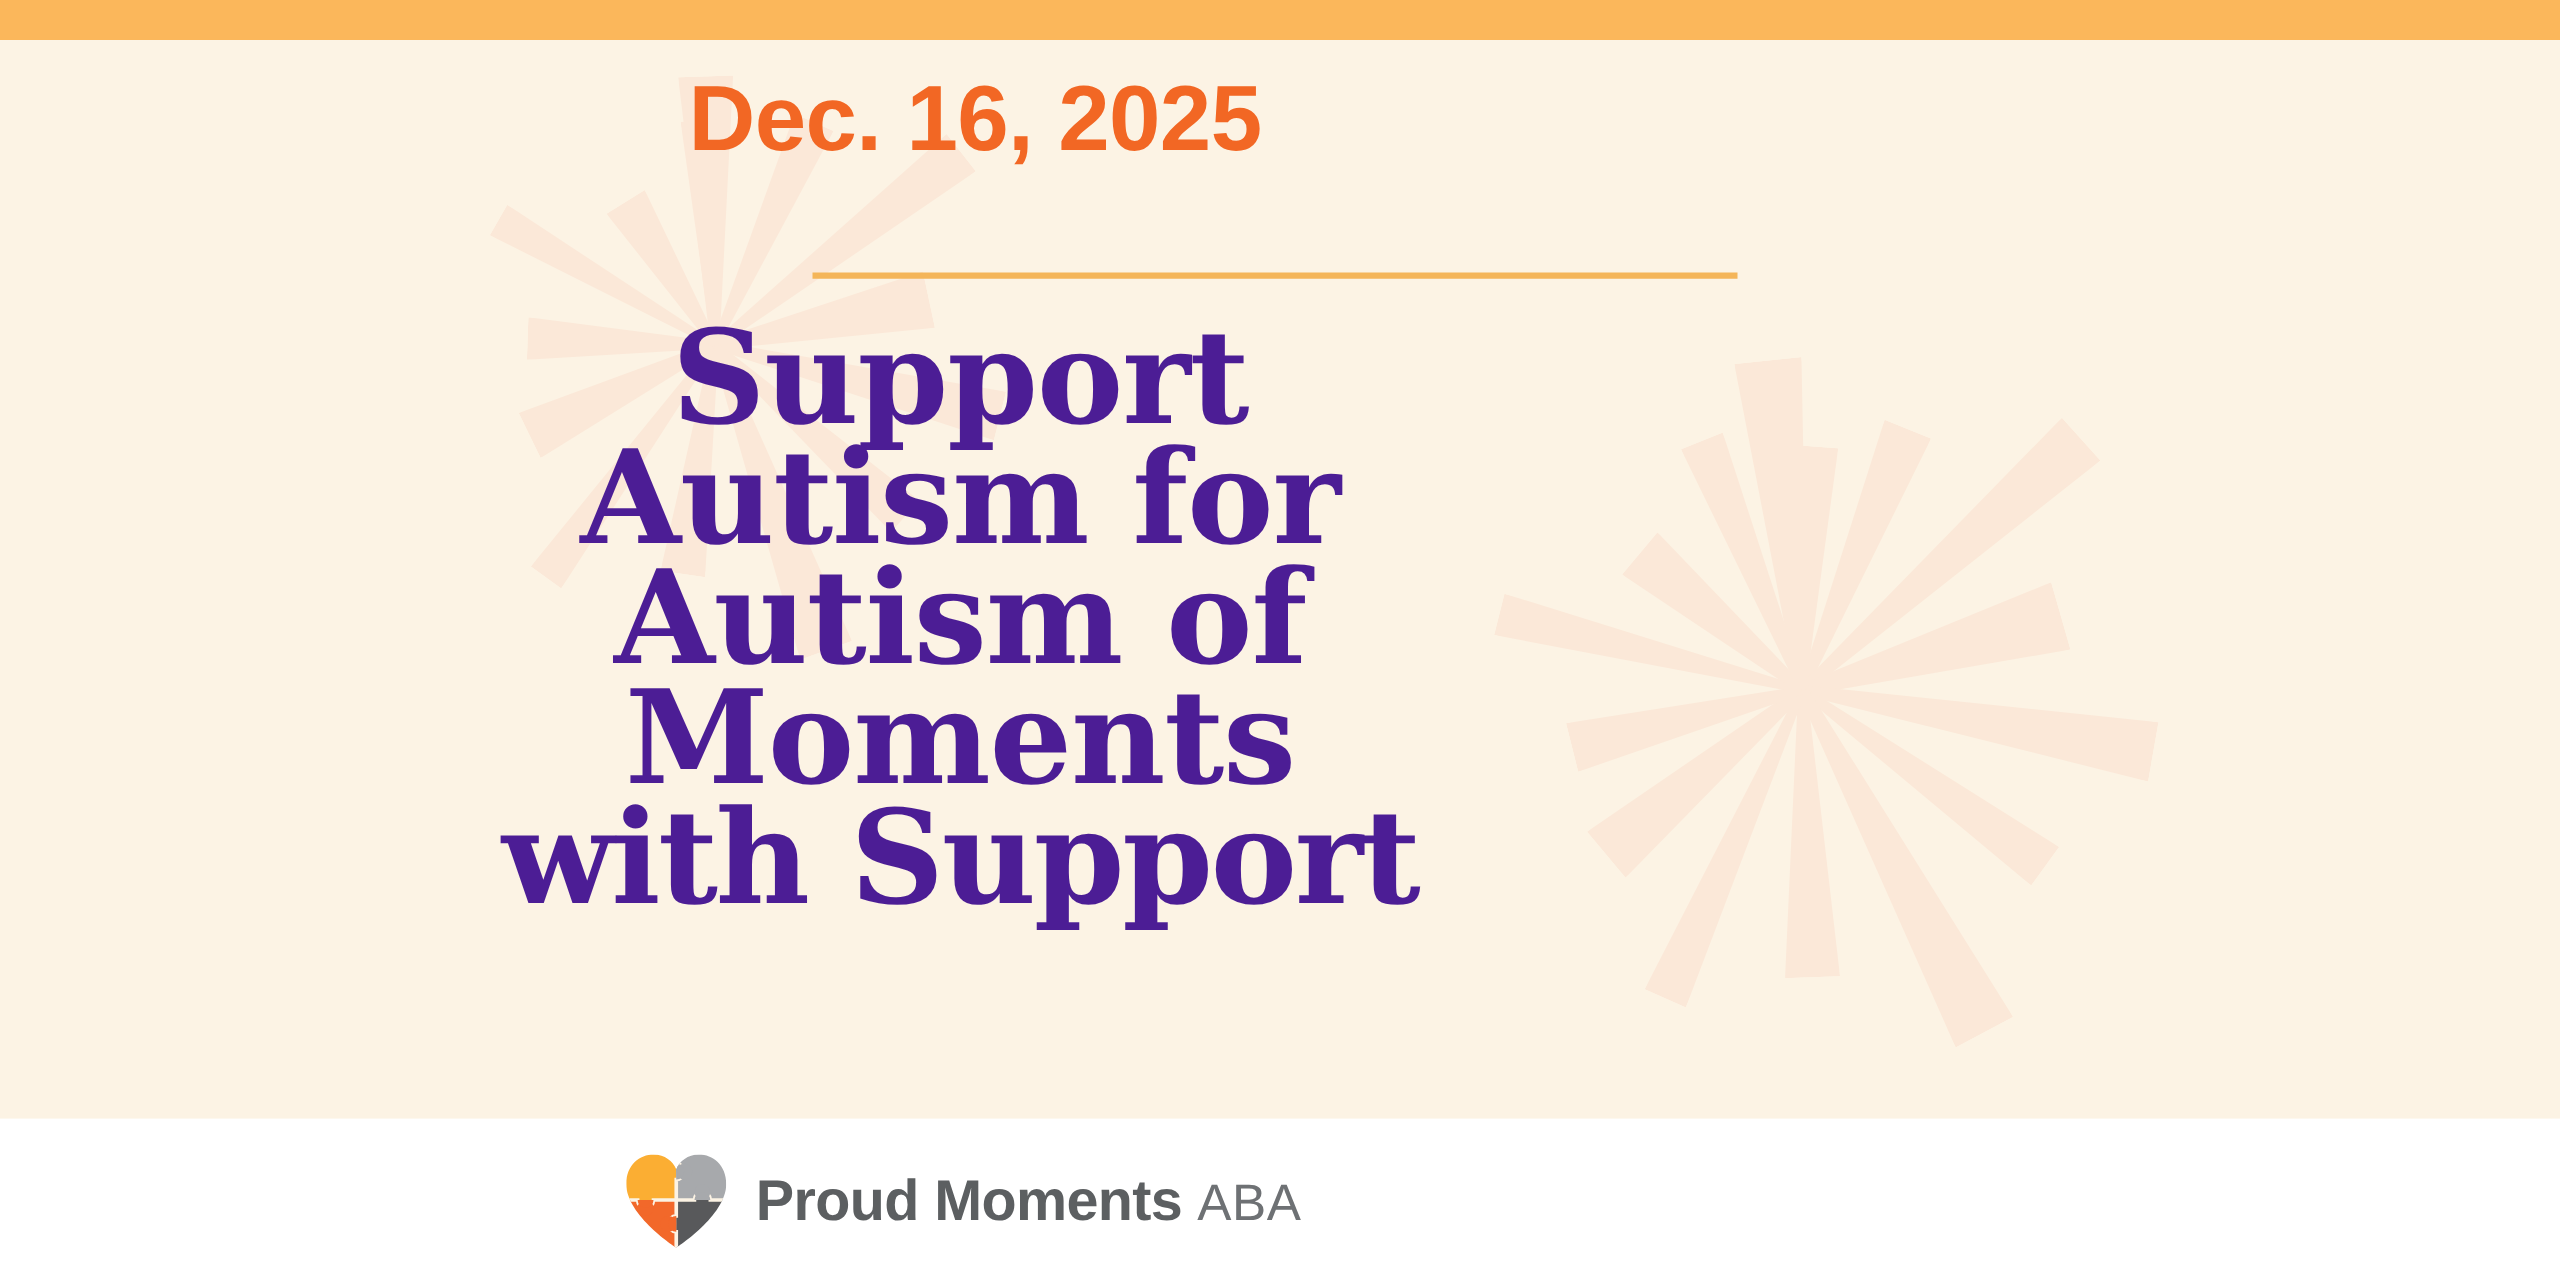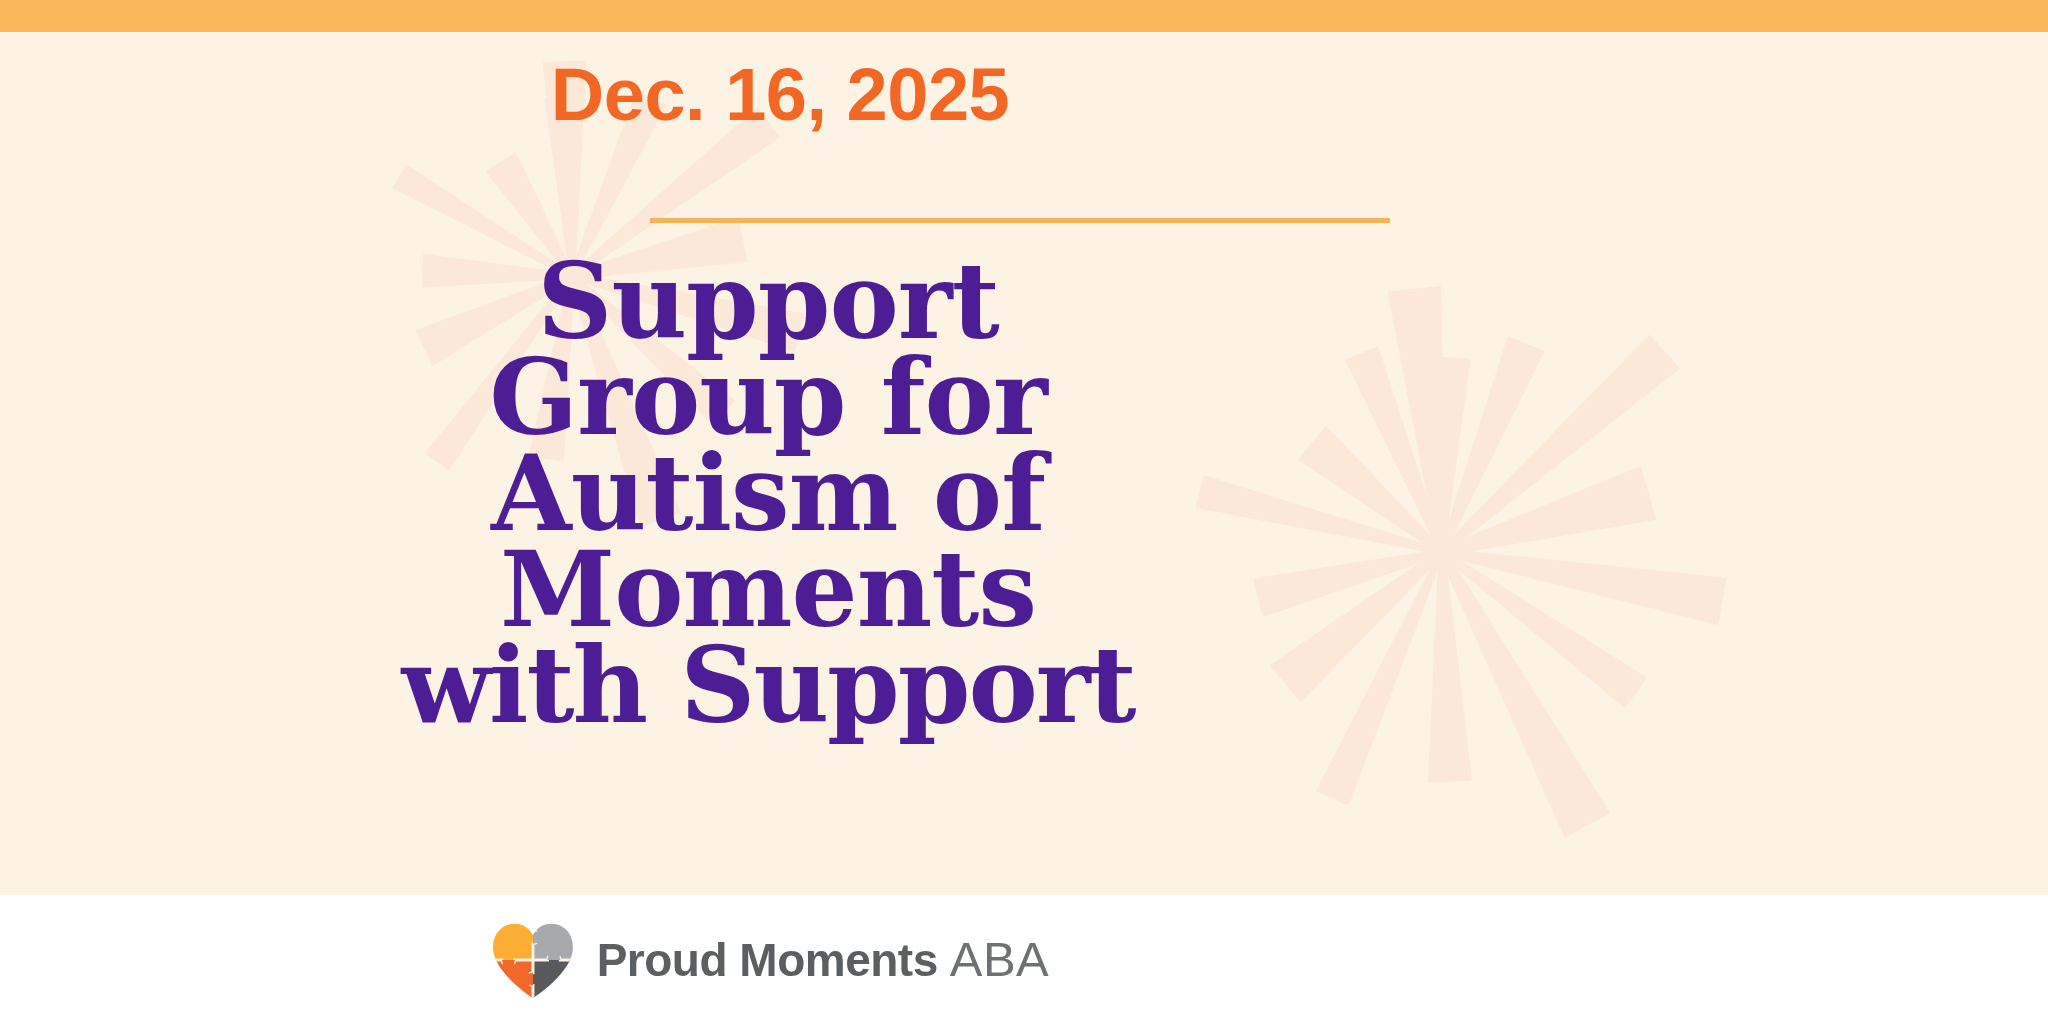--- a/index.html
+++ b/index.html
@@ -98,21 +98,21 @@
   #logo-wordmark {
     font-size:46px;
     color:#5C5F61;
     white-space:nowrap;
     line-height:1;
     display:flex;
     align-items:baseline;
     gap:12px;
   }
   #logo-name { font-weight:bold; letter-spacing:-0.5px; }
-  #logo-suffix { font-weight:normal; font-size:49px; color:#6E7174; letter-spacing:0.5px; }
+  #logo-suffix { font-weight:normal; font-size:41px; color:#6E7174; letter-spacing:0.5px; }
 </style>
 </head>
 <body>
 
 <div id="canvas">
 
   <div id="top-bar"></div>
 
   <div id="cream-panel">
 
@@ -149,21 +149,21 @@
         <div class="ray" style="background: rgb(251, 232, 216); width: 215px; height: 36px; left: 0px; top: -18px; transform: rotate(248deg); clip-path: polygon(0% 42%, 100% 0%, 100% 100%, 0% 58%);"></div>
         <div class="ray" style="background: rgb(251, 232, 216); width: 195px; height: 30px; left: 0px; top: -15px; transform: rotate(274deg); clip-path: polygon(0% 42%, 100% 0%, 100% 100%, 0% 58%);"></div>
       </div>
 
     <div id="date-text">Dec. 16, 2025</div>
 
     <div id="divider"></div>
 
     <div id="headline">
       <span class="hl-line">Support</span>
-      <span class="hl-line">Group for</span>
+      <span class="hl-line">Autism for</span>
       <span class="hl-line">Autism of</span>
       <span class="hl-line">Moments</span>
       <span class="hl-line wide">with Support</span>
     </div>
 
   </div>
 
   <div id="footer">
     <div id="logo-lockup">
 

